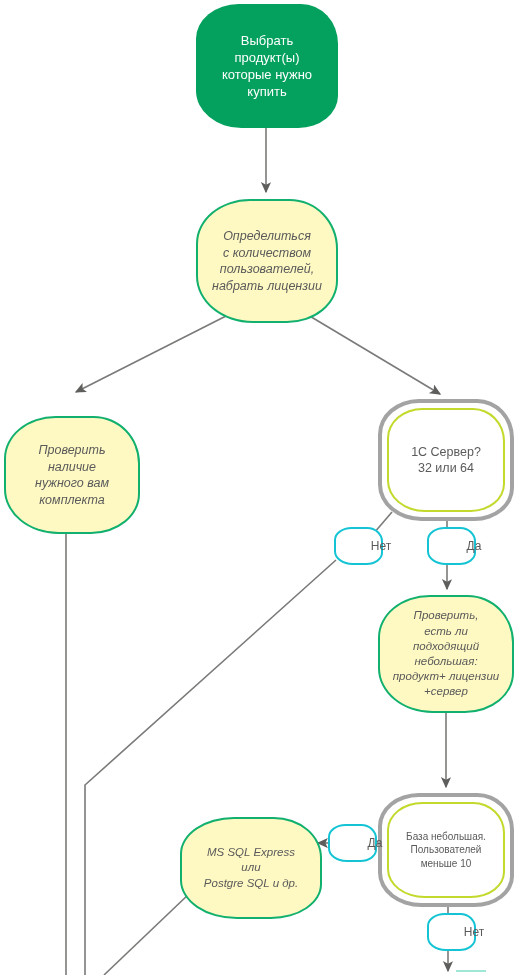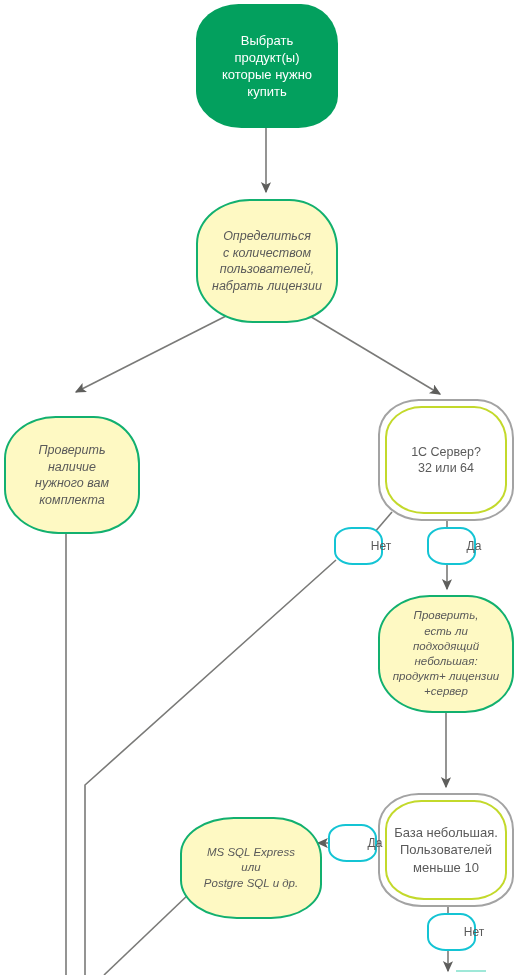--- a/index.html
+++ b/index.html
@@ -49,21 +49,21 @@
     font-style: italic;
   }
   .shape-start {
     border: none;
     background: #03a05e;
     color: #ffffff;
     border-radius: 30% 26% 28% 32% / 28% 32% 26% 30%;
     font-size: 13px;
   }
   .shape-decision {
-    border: 2px solid #a3a3a3;
+    border: 4px solid #a3a3a3;
     background: #ffffff;
     border-radius: 30% 27% 29% 32% / 29% 32% 27% 30%;
   }
   .shape-decision::before {
     content: "";
     position: absolute;
     left: 5px;
     top: 5px;
     right: 5px;
     bottom: 5px;
@@ -159,21 +159,21 @@
   </div>
 
   <div class="node shape-process" style="left:378px; top:595px; width:136px; height:118px; font-size:11.5px;">
     <span class="txt">Проверить,
 есть ли подходящий
 небольшая:
 продукт+ лицензии
 +сервер</span>
   </div>
 
-  <div class="node shape-decision" style="left:378px; top:793px; width:136px; height:114px; font-size:13px;">
+  <div class="node shape-decision" style="left:378px; top:793px; width:136px; height:114px; font-size:10px;">
     <span class="txt">База небольшая.
 Пользователей
 меньше 10</span>
   </div>
 
   <div class="node shape-process" style="left:180px; top:817px; width:142px; height:102px; font-size:11.5px;">
     <span class="txt">MS SQL Express
 или
 Postgre SQL и др.</span>
   </div>

